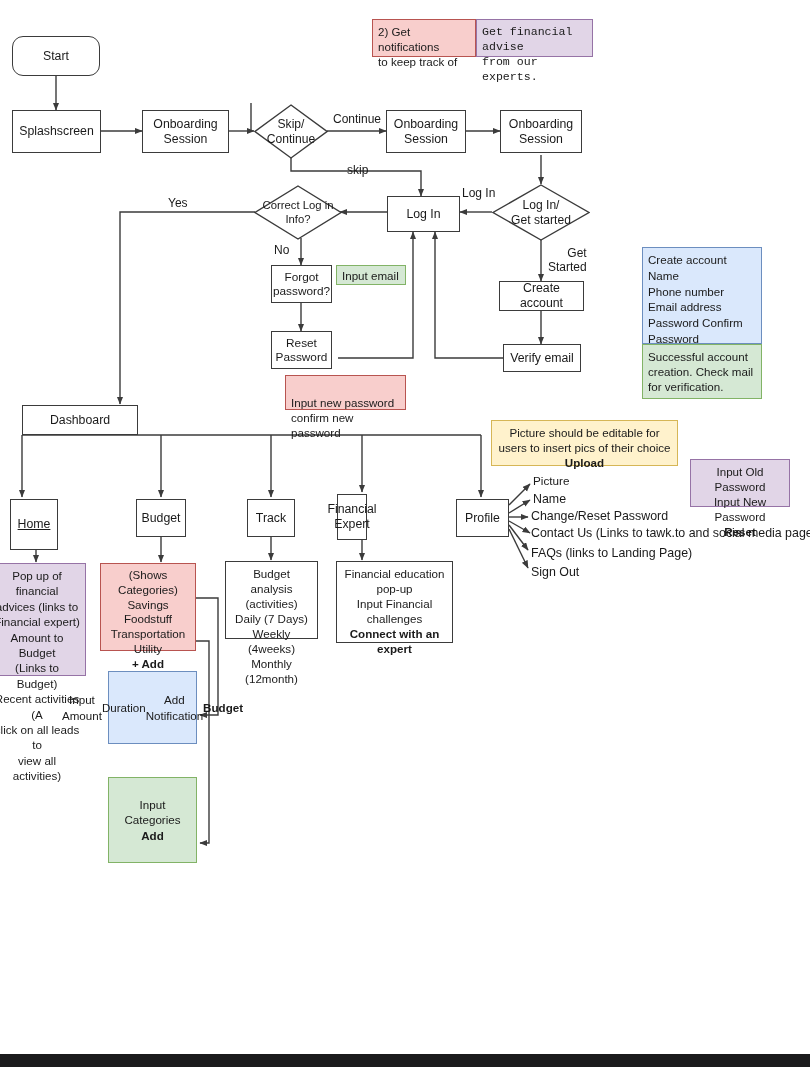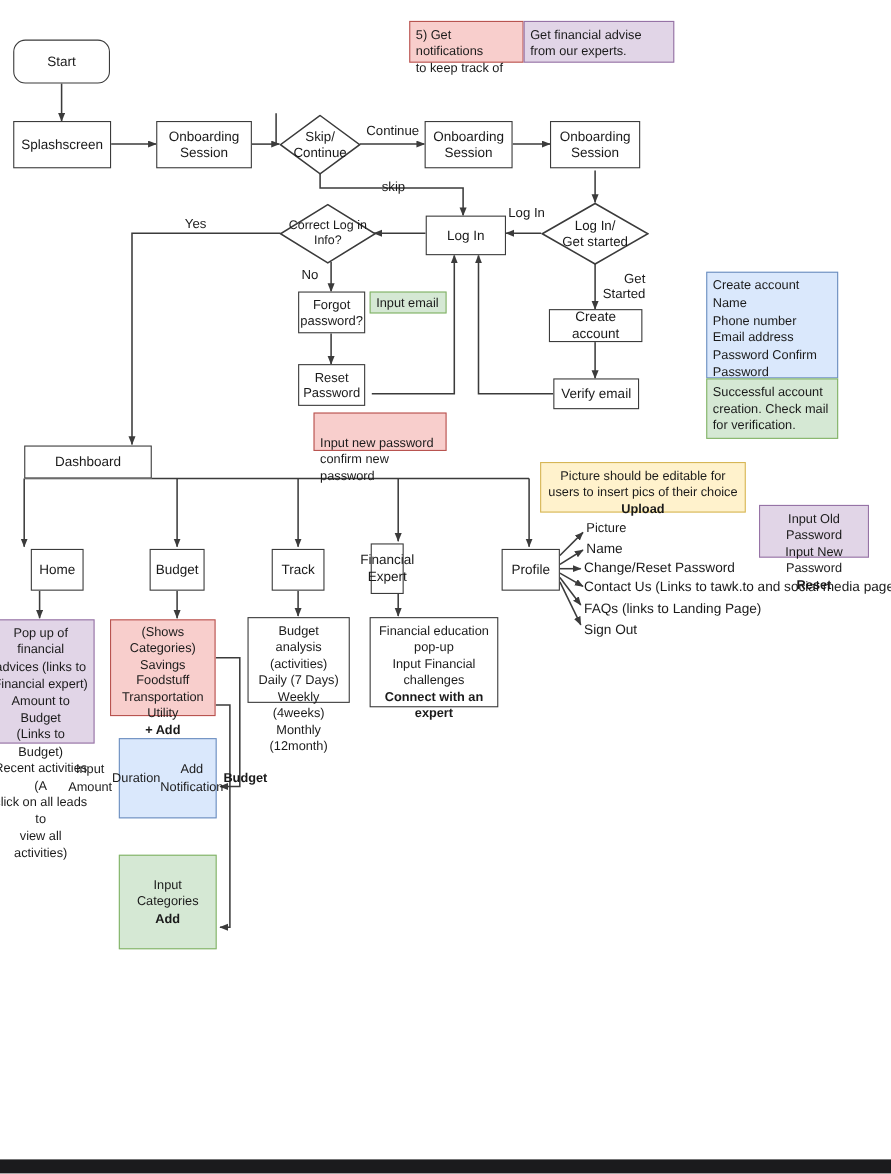--- a/index.html
+++ b/index.html
@@ -171,21 +171,21 @@
   </div>
 
   <div class="node" style="left:503px;top:344px;width:78px;height:28px;">
     <span>Verify email</span>
   </div>
 
   <div class="node" style="left:22px;top:405px;width:116px;height:30px;">
     <span>Dashboard</span>
   </div>
 
-  <div class="node" style="left:28px;top:499px;width:48px;height:38px;">
+  <div class="node" style="left:10px;top:499px;width:48px;height:51px;text-decoration:underline;">
     <span>Home</span>
   </div>
 
   <div class="node" style="left:136px;top:499px;width:50px;height:38px;">
     <span>Budget</span>
   </div>
 
   <div class="node" style="left:247px;top:499px;width:48px;height:38px;">
     <span>Track</span>
   </div>
@@ -200,24 +200,24 @@
   </div>
 
   <div class="edgelbl" style="left:333px;top:112px;">Continue</div>
   <div class="edgelbl" style="left:347px;top:163px;">skip</div>
   <div class="edgelbl" style="left:168px;top:196px;text-align:center;">Yes</div>
   <div class="edgelbl" style="left:274px;top:243px;">No</div>
   <div class="edgelbl" style="left:462px;top:186px;">Log In</div>
   <div class="edgelbl" style="left:548px;top:246px;text-align:right;white-space:pre-line;line-height:1.2;">Get
 Started</div>
 
-  <div class="note pink left" style="left:372px;top:19px;width:104px;height:38px;white-space:pre-line;">5) Get notifications
+  <div class="note pink left" style="left:372px;top:19px;width:104px;height:38px;white-space:pre-line;">2) Get notifications
 to keep track of</div>
 
-  <div class="note purple left" style="left:476px;top:19px;width:137px;height:38px;white-space:pre-line;">Get financial advise
+  <div class="note purple left" style="left:476px;top:19px;width:117px;height:38px;white-space:pre-line;font-family:Liberation Mono, monospace;">Get financial advise
 from our experts.</div>
 
   <div class="note blue left" style="left:642px;top:247px;width:120px;height:97px;white-space:pre-line;line-height:1.36;">Create account
 Name
 Phone number
 Email address
 Password Confirm
 Password</div>
 
   <div class="note green left" style="left:642px;top:344px;width:120px;height:55px;white-space:pre-line;">Successful account

